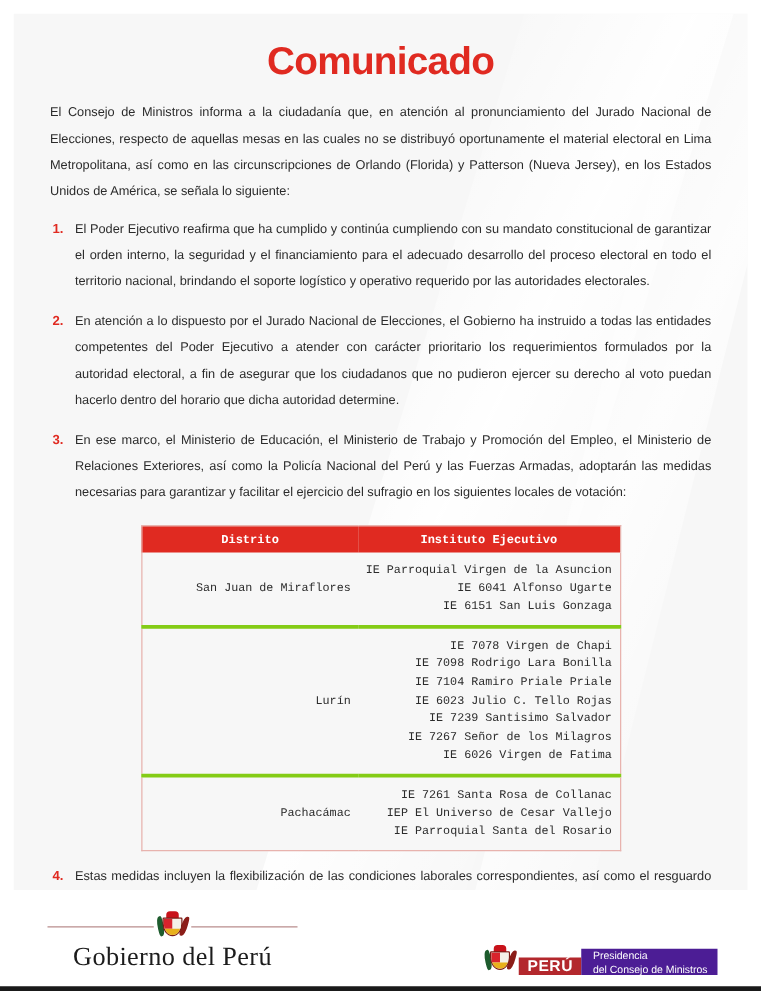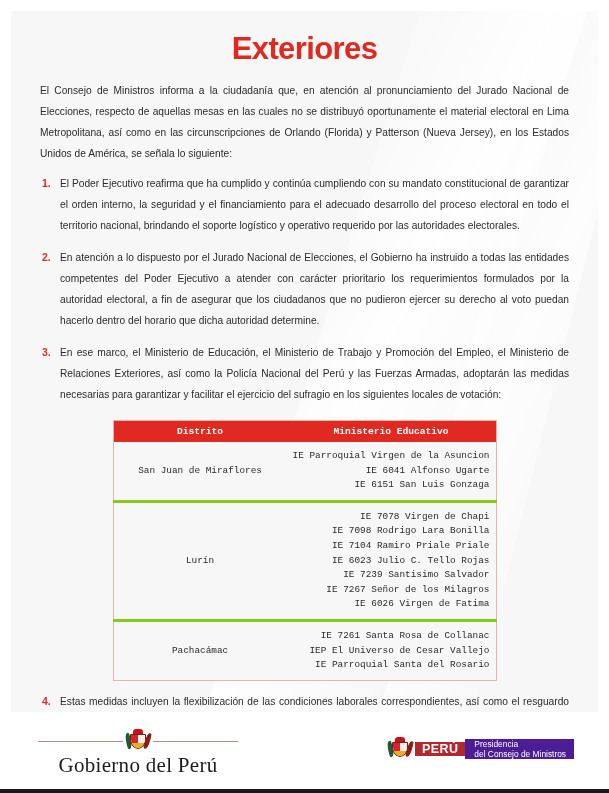--- a/index.html
+++ b/index.html
@@ -110,21 +110,21 @@
   }
   table.votos tbody td {
     font-size: 9.4px;
     line-height: 14.6px;
     color: #2b2b2b;
     border-top: 3px solid #84cc16;
     padding: 7px 6px;
     vertical-align: middle;
   }
   table.votos tbody tr:first-child td { border-top: none; }
-  td.distrito { width: 176px; text-align: center; }
+  td.distrito { width: 176px; text-align: right; }
   td.institutos { width: 208px; text-align: right; padding-left: 14px; }
   td.institutos div { white-space: nowrap; }
 
   
   #footer {
     position: absolute;
     left: 0; top: 712px;
     width: 609px; height: 77px;
     background: #ffffff;
   }
@@ -173,22 +173,22 @@
   .escudo .wreath-r { right: -1px; transform: rotate(14deg); background: #8b1d18; }
   .escudo .crest {
     position: absolute; left: 6px; top: 0px;
     width: 10px; height: 6px;
     background: #c8121a; border-radius: 3px 3px 0 0;
   }
 
   
   .logo-pcm {
     position: absolute;
-    left: 385px; top: 21px;
-    display: flex; align-items: center; height: 32px;
+    left: 385px; top: 36px;
+    display: flex; align-items: flex-end; height: 32px;
   }
   .pcm-escudo-box {
     width: 30px; display: flex; align-items: center; justify-content: center;
     background: #ffffff;
   }
   .pcm-peru {
     background: #b3282d;
     color: #ffffff;
     font-size: 12.5px;
     font-weight: bold;
@@ -206,21 +206,21 @@
   }
 </style>
 </head>
 <body>
 
 <div id="page">
 
   <div id="card">
     <div id="inner">
 
-      <div class="title">Exteriores</div>
+      <div class="title">Comunicado</div>
 
       <p class="para">El Consejo de Ministros informa a la ciudadanía que, en atención al pronunciamiento del Jurado Nacional de Elecciones, respecto de aquellas mesas en las cuales no se distribuyó oportunamente el material electoral en Lima Metropolitana, así como en las circunscripciones de Orlando (Florida) y Patterson (Nueva Jersey), en los Estados Unidos de América, se señala lo siguiente:</p>
 
       <ul class="numlist">
         <li class="numitem">
           <span class="num">1.</span>
           <span class="txt">El Poder Ejecutivo reafirma que ha cumplido y continúa cumpliendo con su mandato constitucional de garantizar el orden interno, la seguridad y el financiamiento para el adecuado desarrollo del proceso electoral en todo el territorio nacional, brindando el soporte logístico y operativo requerido por las autoridades electorales.</span>
         </li>
         <li class="numitem">
           <span class="num">2.</span>
@@ -230,21 +230,21 @@
           <span class="num">3.</span>
           <span class="txt">En ese marco, el Ministerio de Educación, el Ministerio de Trabajo y Promoción del Empleo, el Ministerio de Relaciones Exteriores, así como la Policía Nacional del Perú y las Fuerzas Armadas, adoptarán las medidas necesarias para garantizar y facilitar el ejercicio del sufragio en los siguientes locales de votación:</span>
         </li>
       </ul>
 
       <div class="tbl-wrap">
         <table class="votos">
           <thead>
             <tr>
               <th>Distrito</th>
-              <th>Ministerio Educativo</th>
+              <th>Instituto Ejecutivo</th>
             </tr>
           </thead>
           <tbody>
             <tr>
               <td class="distrito">San Juan de Miraflores</td>
               <td class="institutos">
                 <div>IE Parroquial Virgen de la Asuncion</div>
                 <div>IE 6041 Alfonso Ugarte</div>
                 <div>IE 6151 San Luis Gonzaga</div>
               </td>

